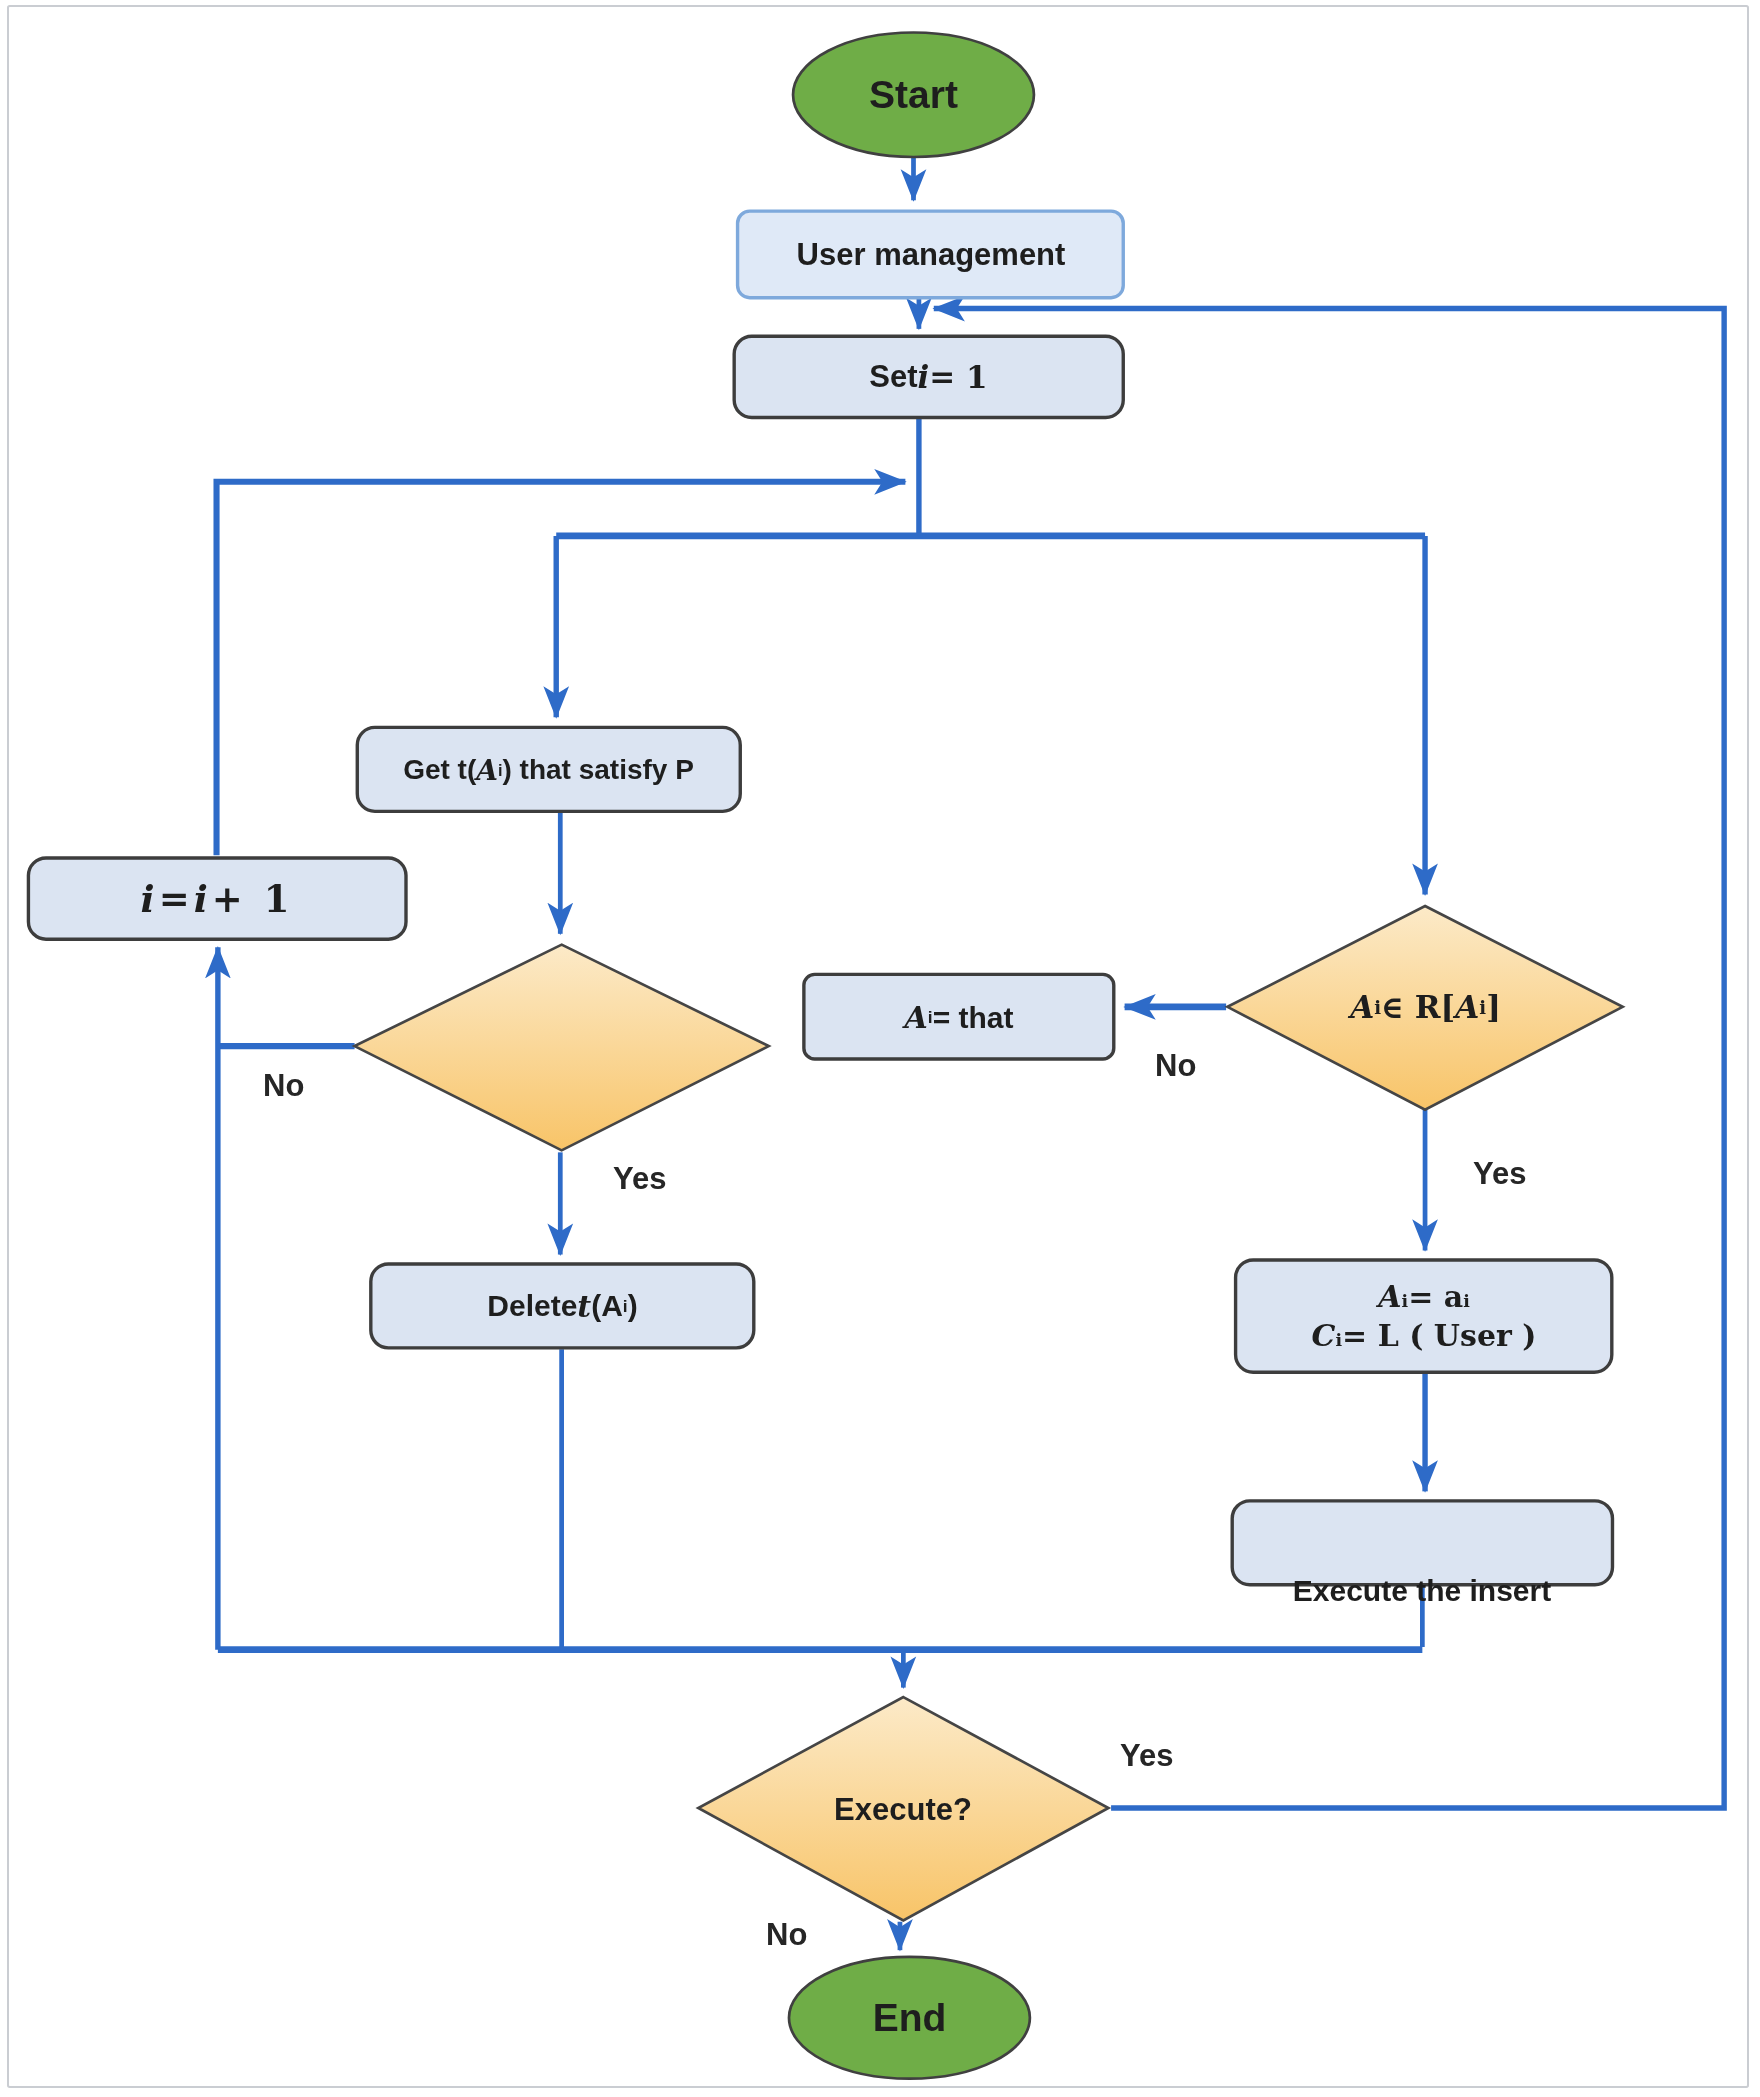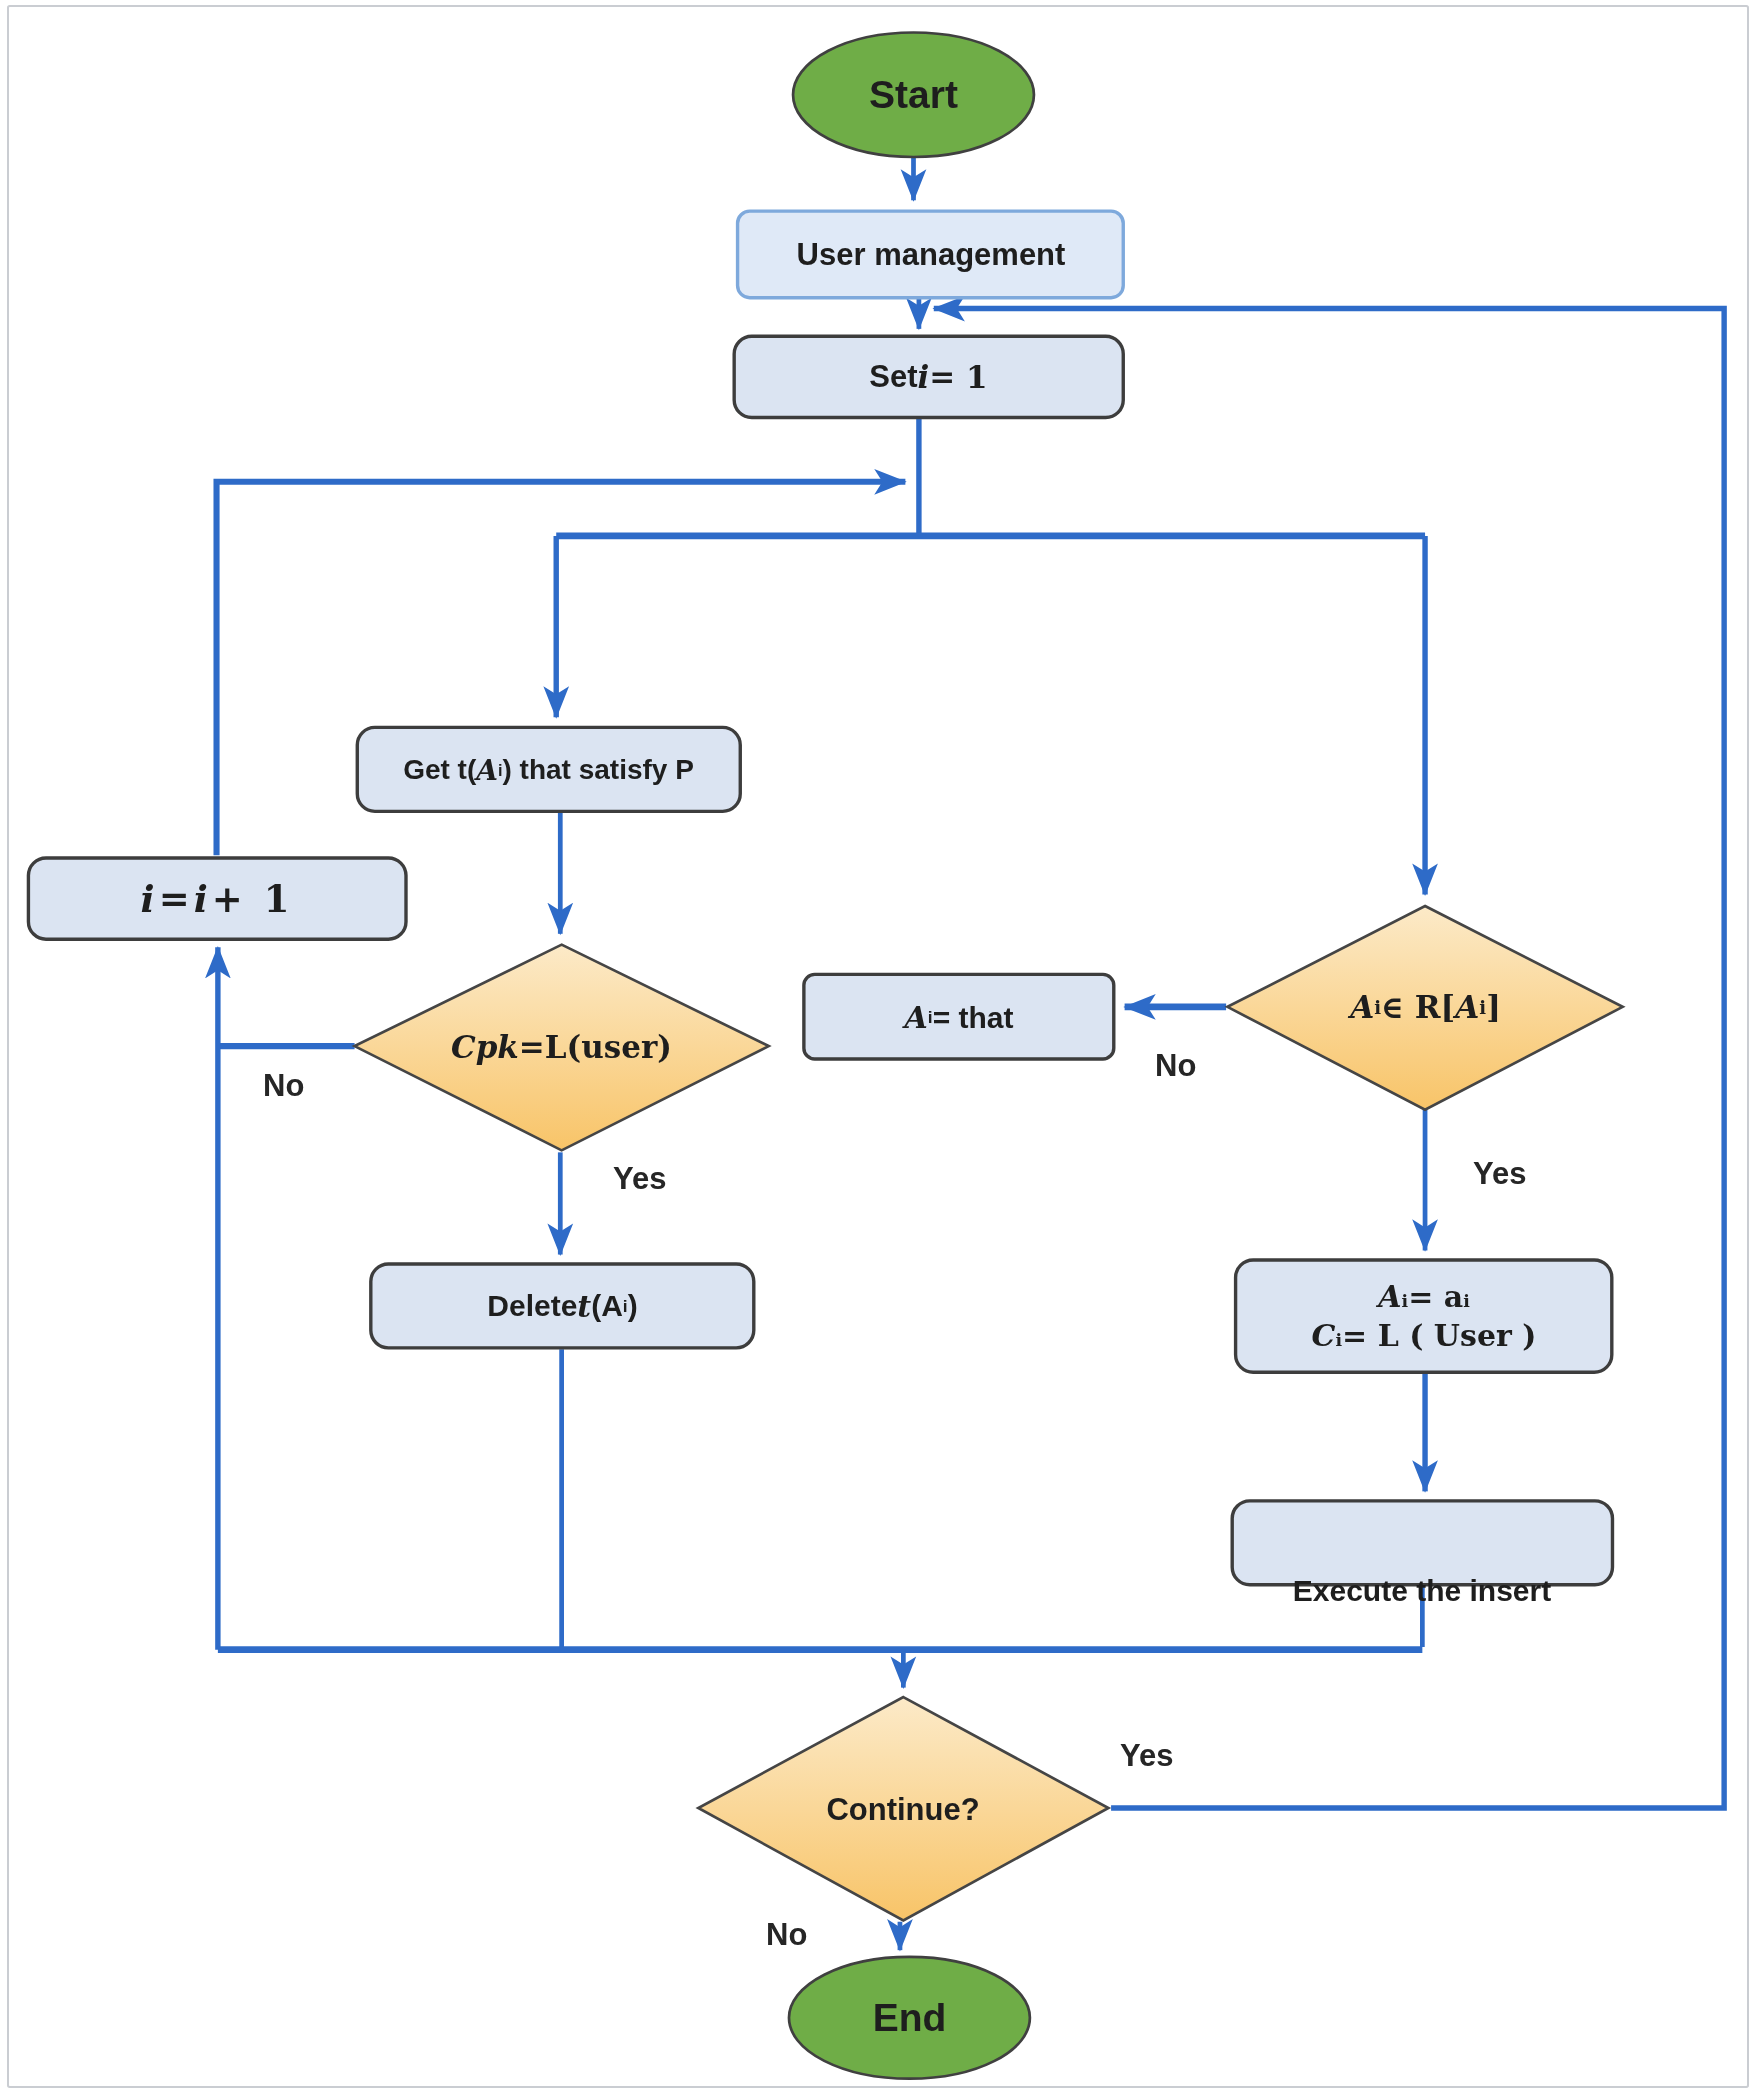--- a/index.html
+++ b/index.html
@@ -96,24 +96,20 @@
       <span>) that satisfy P</span>
   </div>
 
   <div class="node-label math" style="left:28px;top:858px;width:378px;height:81px;font-size:37px;letter-spacing:4px;">
     <span class="mit">i</span>
       <span> = </span>
       <span class="mit">i</span>
       <span> + 1</span>
   </div>
 
-  <div class="node-label math" style="left:379px;top:1006px;width:365px;height:81px;font-size:31px;">
-    <span class="mit">Cpk</span>
-      <span> =L(user)</span>
-  </div>
 
   <div class="node-label" style="left:804px;top:975px;width:310px;height:85px;font-size:30px;">
     <span class="mit">A</span>
       <sub>i</sub>
       <span>= that</span>
   </div>
 
   <div class="node-label math" style="left:1228px;top:949px;width:395px;height:116px;font-size:31px;">
     <span class="mit">A</span>
       <sub>i</sub>
@@ -143,21 +139,21 @@
         <sub>i</sub>
         <span>= L ( User )</span>
       </span>
   </div>
 
   <div class="node-label" style="left:1232px;top:1501px;width:380px;height:84px;font-size:30px;margin-top:48px;">
     <span>Execute the insert</span>
   </div>
 
   <div class="node-label" style="left:698px;top:1760px;width:410px;height:99px;font-size:31px;">
-    <span>Continue?</span>
+    <span>Execute?</span>
   </div>
 
   <div class="node-label" style="left:789px;top:1961px;width:241px;height:114px;font-size:39px;">
     <span>End</span>
   </div>
 
   <div class="elabel" style="left:263px;top:1068px;">No</div>
   <div class="elabel" style="left:613px;top:1161px;">Yes</div>
   <div class="elabel" style="left:1155px;top:1048px;">No</div>
   <div class="elabel" style="left:1473px;top:1156px;">Yes</div>

